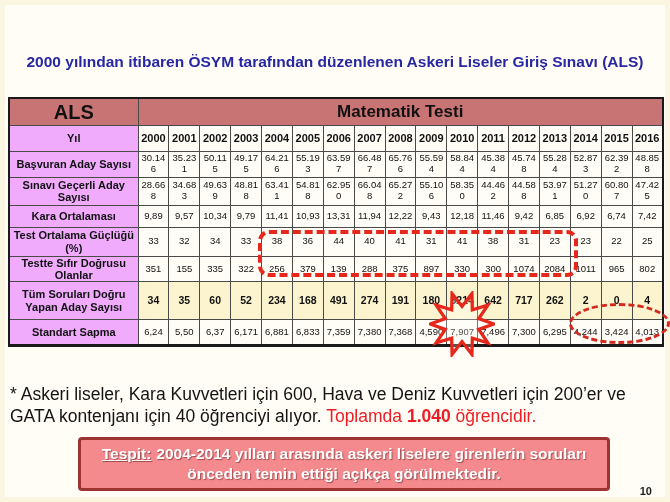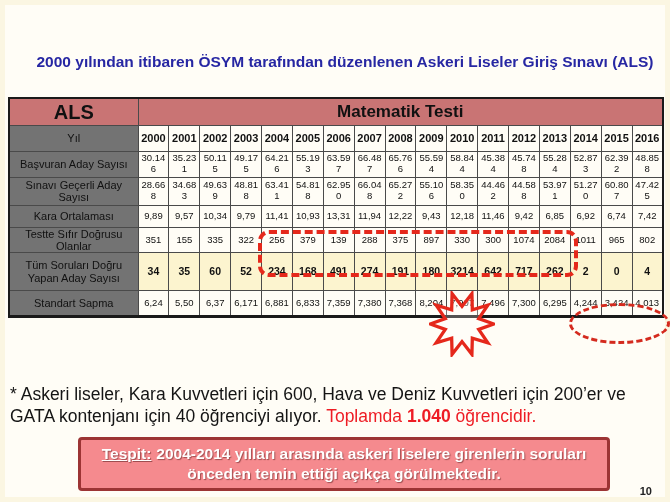--- a/index.html
+++ b/index.html
@@ -7,21 +7,21 @@
     position:relative;width:670px;height:502px;background:#fffdf6;
     font-family:"Liberation Sans",sans-serif;overflow:hidden;
     box-shadow:inset 0 0 0 5px #fbf6e2;
   }
   .title{
     position:absolute;left:0;top:12px;width:100%;text-align:center;
     font-size:27px;font-weight:bold;color:var(--title-red,#ee1c24);
     letter-spacing:0.2px;
   }
   .subtitle{
-    position:absolute;left:25px;top:52px;width:640px;text-align:center;
+    position:absolute;left:15px;top:52px;width:640px;text-align:center;
     font-size:15.5px;font-weight:bold;color:var(--subtitle-blue,#2727a3);
     line-height:1.25;
   }
   table.als{
     position:absolute;left:8px;top:97px;width:656px;
     border-collapse:collapse;table-layout:fixed;
     border:2px solid #1a1a1a;border-bottom-width:3px;
   }
   table.als col.lbl{width:129px;}
   table.als th,table.als td{
@@ -31,22 +31,22 @@
   }
   th.corner{
     background:var(--header-bg,#c97474);color:#fff;text-align:left;
     font-size:20px;padding-left:8px;border-bottom:2px solid #1a1a1a;
   }
   th.mainhdr{
     background:var(--header-bg,#c97474);color:#fff;font-size:17px;
     border-bottom:2px solid #1a1a1a;
   }
   td.rowlabel{
-    text-align:left;font-weight:normal;font-size:11px;padding-left:6px;
-    line-height:1.15;background:#737373;margin-top:8px;
+    text-align:left;font-weight:bold;font-size:11px;padding-left:6px;
+    line-height:1.15;background:#f0abfc;margin-top:8px;
   }
   td.yearcell{font-weight:bold;font-size:11px;}
   td.val{font-size:9.5px;word-break:break-all;}
   tr.hl td.val{
     background:var(--highlight-yellow,#fcf4cf);font-weight:bold;
     font-size:10.5px;
   }
   .anno-rect{
     position:absolute;left:258px;top:230px;width:312px;height:39px;
     border:4px dashed var(--annotation-red,#e5281b);border-radius:11px;
@@ -170,20 +170,40 @@
           <td class="val">12,22</td>
           <td class="val">9,43</td>
           <td class="val">12,18</td>
           <td class="val">11,46</td>
           <td class="val">9,42</td>
           <td class="val">6,85</td>
           <td class="val">6,92</td>
           <td class="val">6,74</td>
           <td class="val">7,42</td>
         </tr>
+        <tr style="height: 29px;">
+          <td class="rowlabel">Test Ortalama Güçlüğü (%)</td>
+          <td class="val">33</td>
+          <td class="val">32</td>
+          <td class="val">34</td>
+          <td class="val">33</td>
+          <td class="val">38</td>
+          <td class="val">36</td>
+          <td class="val">44</td>
+          <td class="val">40</td>
+          <td class="val">41</td>
+          <td class="val">31</td>
+          <td class="val">41</td>
+          <td class="val">38</td>
+          <td class="val">31</td>
+          <td class="val">23</td>
+          <td class="val">23</td>
+          <td class="val">22</td>
+          <td class="val">25</td>
+        </tr>
         <tr style="height: 21px;">
           <td class="rowlabel">Testte Sıfır Doğrusu Olanlar</td>
           <td class="val">351</td>
           <td class="val">155</td>
           <td class="val">335</td>
           <td class="val">322</td>
           <td class="val">256</td>
           <td class="val">379</td>
           <td class="val">139</td>
           <td class="val">288</td>
@@ -221,21 +241,21 @@
           <td class="rowlabel">Standart Sapma</td>
           <td class="val">6,24</td>
           <td class="val">5,50</td>
           <td class="val">6,37</td>
           <td class="val">6,171</td>
           <td class="val">6,881</td>
           <td class="val">6,833</td>
           <td class="val">7,359</td>
           <td class="val">7,380</td>
           <td class="val">7,368</td>
-          <td class="val">8,204</td>
+          <td class="val">4,590</td>
           <td class="val">7,907</td>
           <td class="val">7,496</td>
           <td class="val">7,300</td>
           <td class="val">6,295</td>
           <td class="val">4,244</td>
           <td class="val">3,424</td>
           <td class="val">4,013</td>
         </tr>
       </tbody>
   </table>

